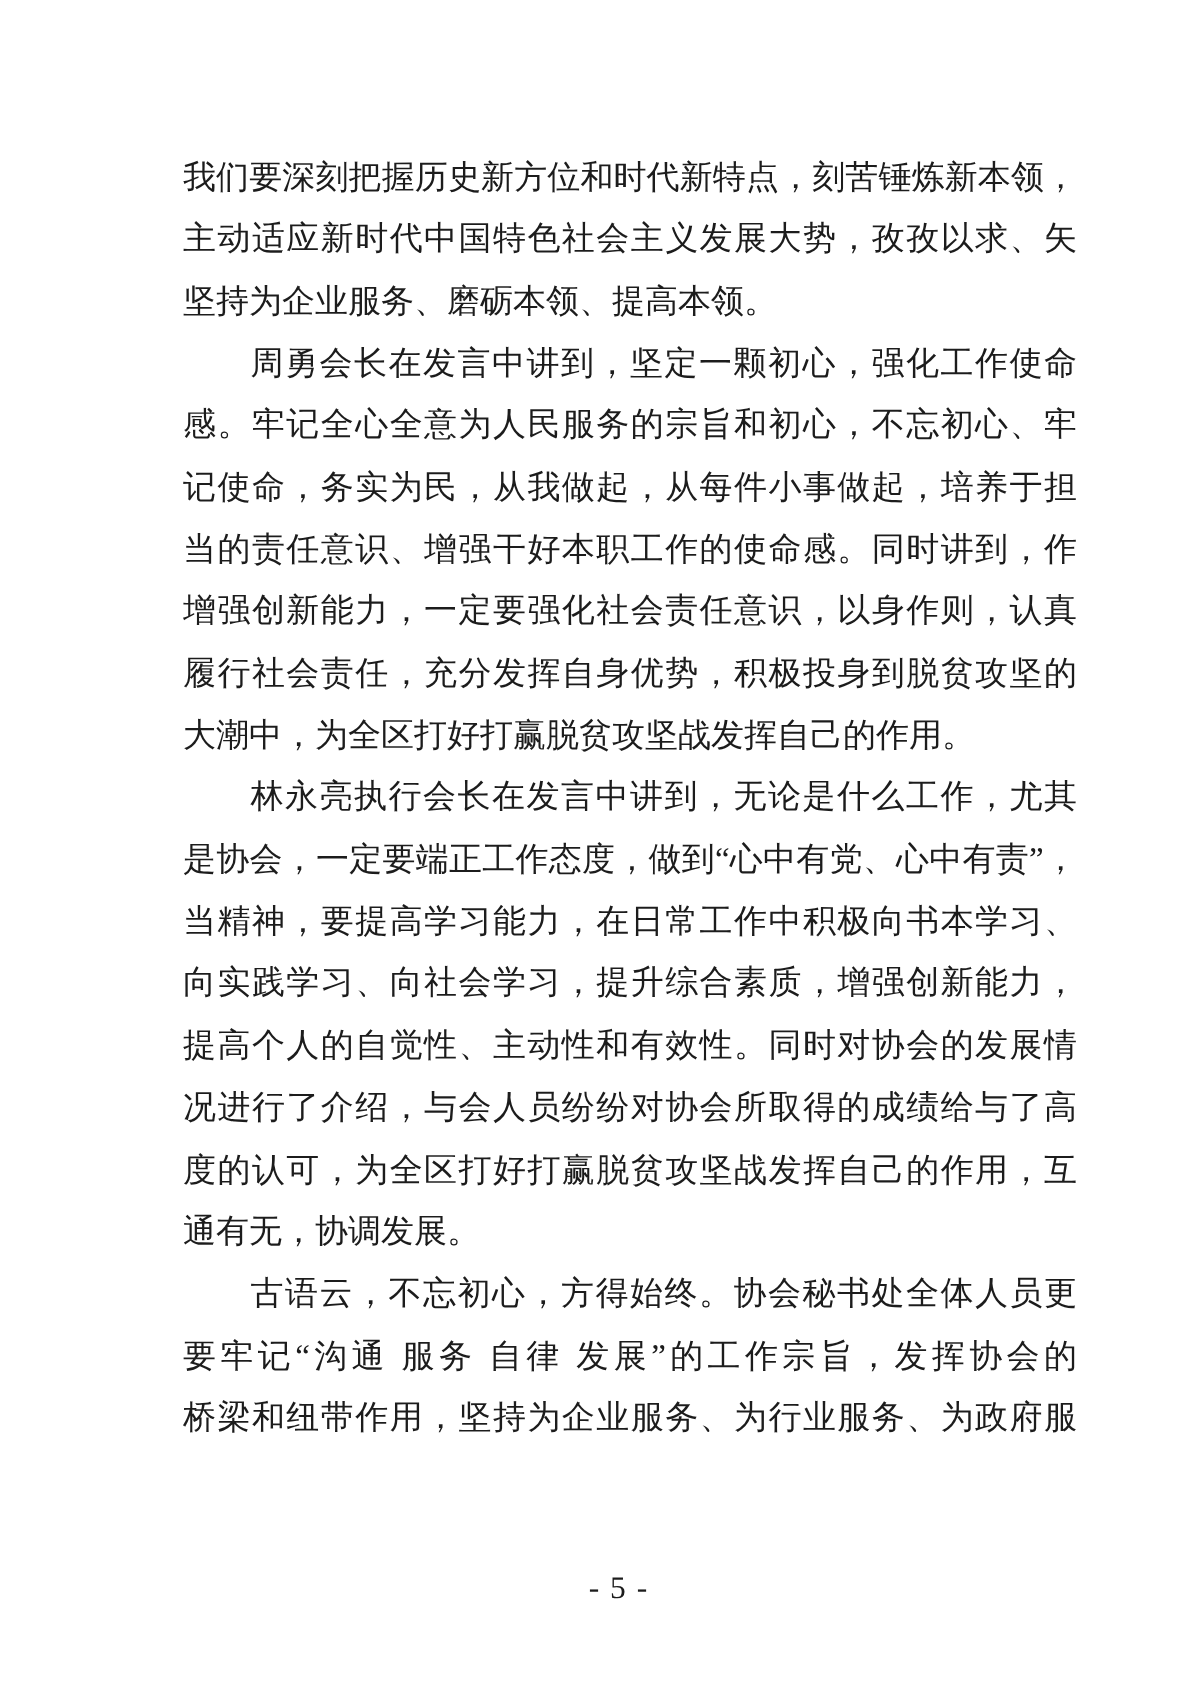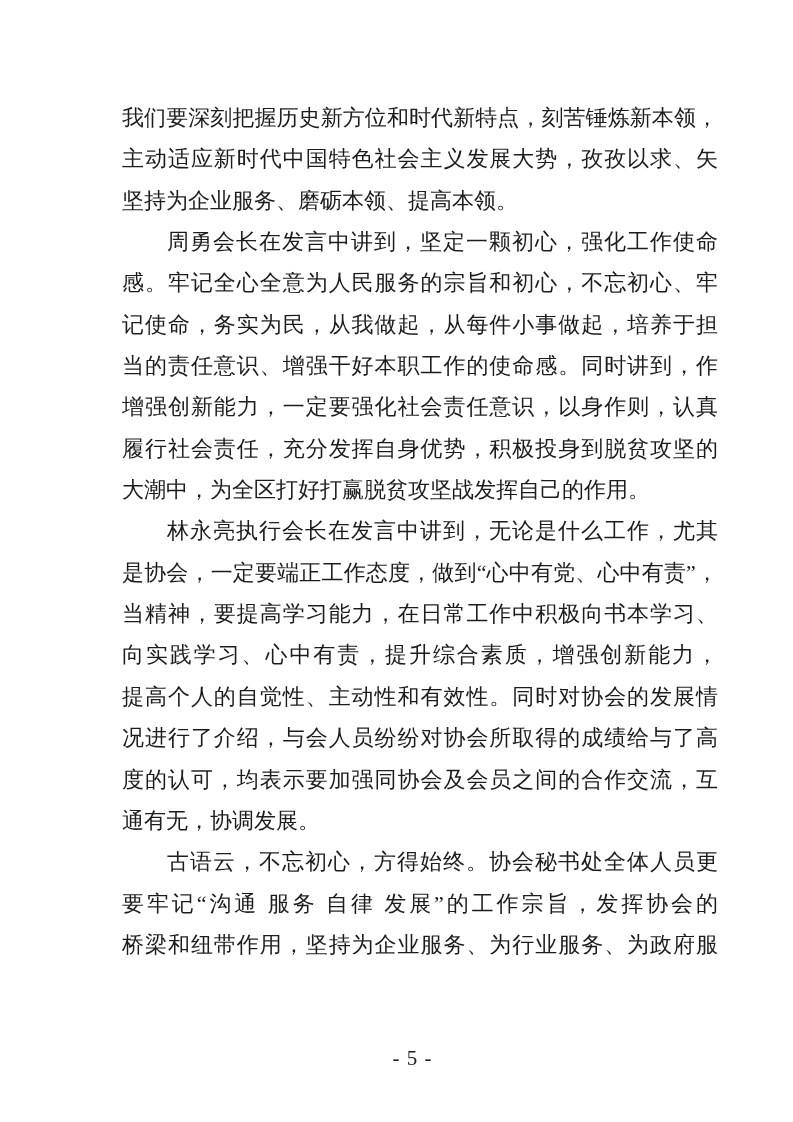--- a/index.html
+++ b/index.html
@@ -68,24 +68,24 @@
         <div class="line">记使命，务实为民，从我做起，从每件小事做起，培养于担</div>
         <div class="line">当的责任意识、增强干好本职工作的使命感。同时讲到，作</div>
         <div class="line">增强创新能力，一定要强化社会责任意识，以身作则，认真</div>
         <div class="line">履行社会责任，充分发挥自身优势，积极投身到脱贫攻坚的</div>
         <div class="line last">大潮中，为全区打好打赢脱贫攻坚战发挥自己的作用。</div>
       </div>
       <div class="paragraph">
         <div class="line indent">林永亮执行会长在发言中讲到，无论是什么工作，尤其</div>
         <div class="line">是协会，一定要端正工作态度，做到“心中有党、心中有责”，</div>
         <div class="line">当精神，要提高学习能力，在日常工作中积极向书本学习、</div>
-        <div class="line">向实践学习、心中有责，提升综合素质，增强创新能力，</div>
+        <div class="line">向实践学习、向社会学习，提升综合素质，增强创新能力，</div>
         <div class="line">提高个人的自觉性、主动性和有效性。同时对协会的发展情</div>
         <div class="line">况进行了介绍，与会人员纷纷对协会所取得的成绩给与了高</div>
-        <div class="line">度的认可，均表示要加强同协会及会员之间的合作交流，互</div>
+        <div class="line">度的认可，为全区打好打赢脱贫攻坚战发挥自己的作用，互</div>
         <div class="line last">通有无，协调发展。</div>
       </div>
       <div class="paragraph">
         <div class="line indent">古语云，不忘初心，方得始终。协会秘书处全体人员更</div>
         <div class="line">要牢记“沟通 服务 自律 发展”的工作宗旨，发挥协会的</div>
         <div class="line">桥梁和纽带作用，坚持为企业服务、为行业服务、为政府服</div>
       </div>
     </div>
   <div class="footer">- 5 -</div>
 </div>

